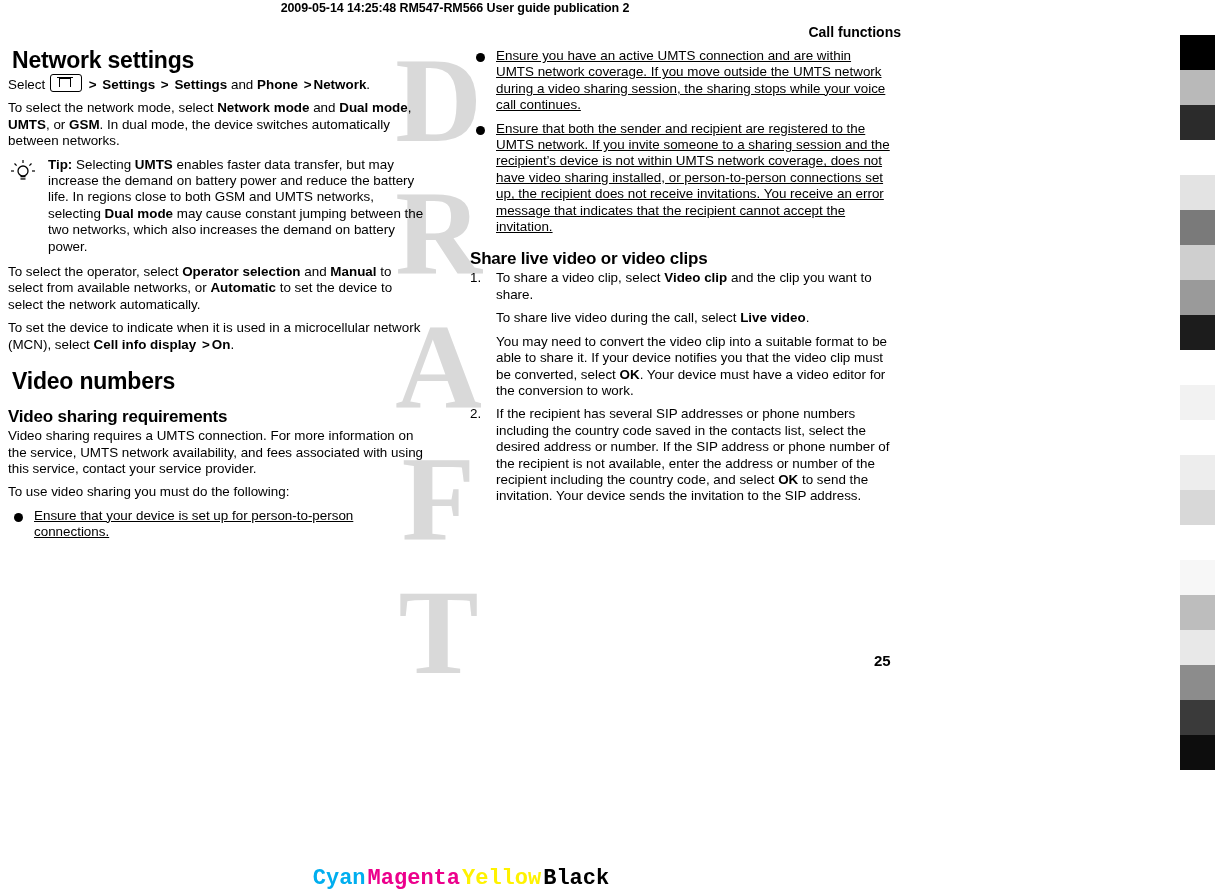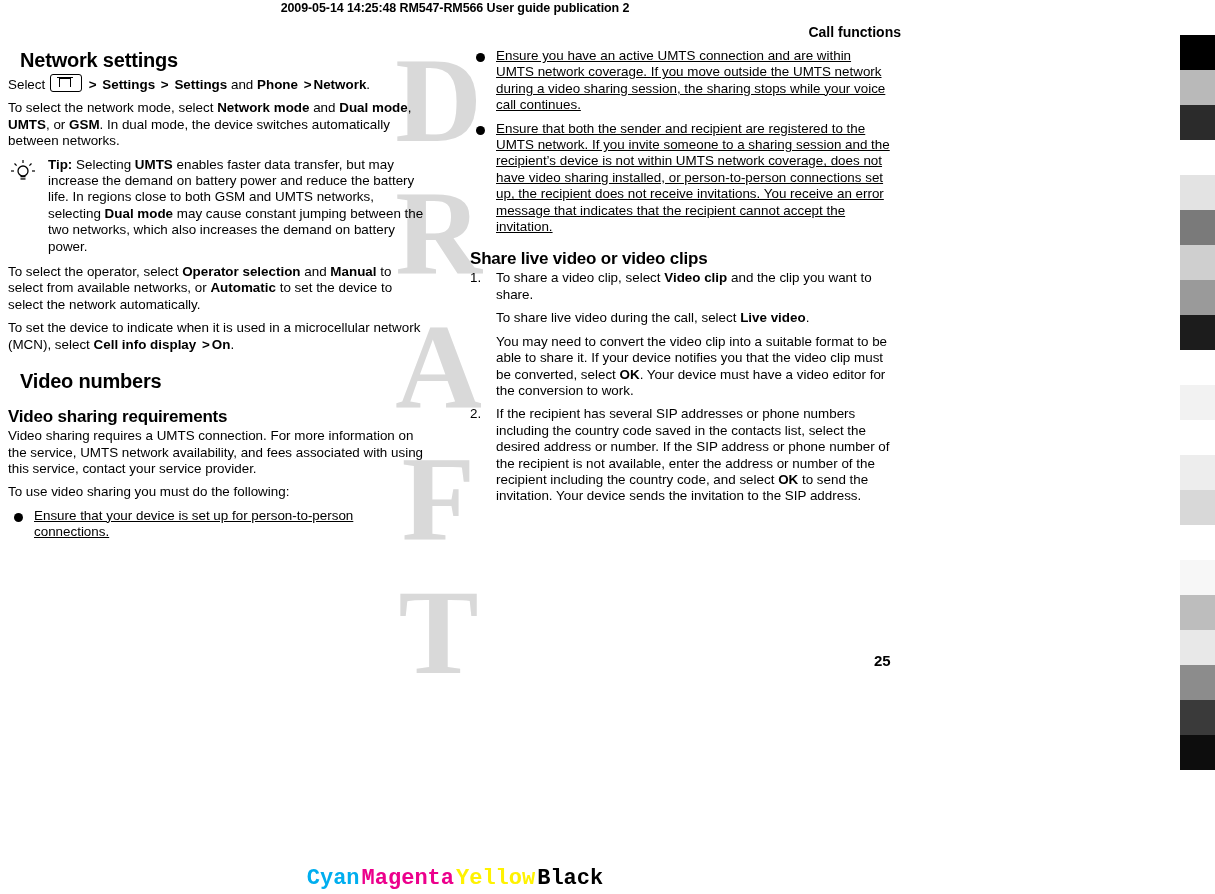--- a/index.html
+++ b/index.html
@@ -47,23 +47,23 @@
     position: absolute;
     top: 48px;
     width: 422px;
     font-size: 13.4px;
     line-height: 16.4px;
   }
   .col-left { left: 8px; }
   .col-right { left: 470px; }
 
   h1.sec {
-    font-size: 20px;
-    font-weight: bold;
-    margin: 0 0 2px 12px;
+    font-size: 23px;
+    font-weight: bold;
+    margin: 0 0 2px 4px;
     line-height: 24px;
     letter-spacing: -0.2px;
   }
   h2.sub {
     font-size: 17px;
     font-weight: bold;
     margin: 14px 0 1px 0;
     line-height: 20px;
     letter-spacing: -0.2px;
   }
@@ -216,21 +216,21 @@
     height: 780px;
   }
   .colorbar div {
     position: absolute;
     right: 0;
     width: 35px;
   }
   
   .colorwords {
     position: absolute;
-    left: 0;
+    left: 6px;
     top: 866px;
     width: 910px;
     text-align: center;
     font-family: "Liberation Mono", monospace;
     font-size: 22px;
     font-weight: bold;
     letter-spacing: 0px;
   }
   .colorwords span { padding: 0 1px; }
   .cw-c { color: #00aeef; }

